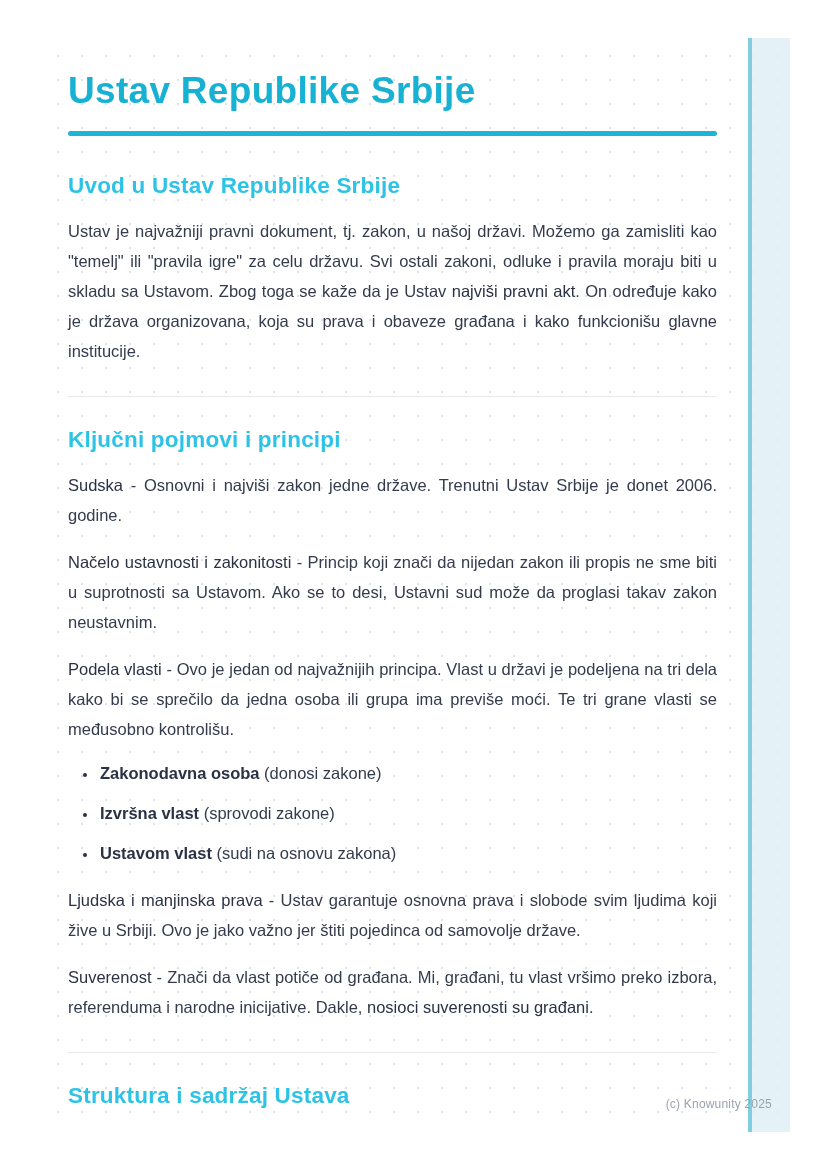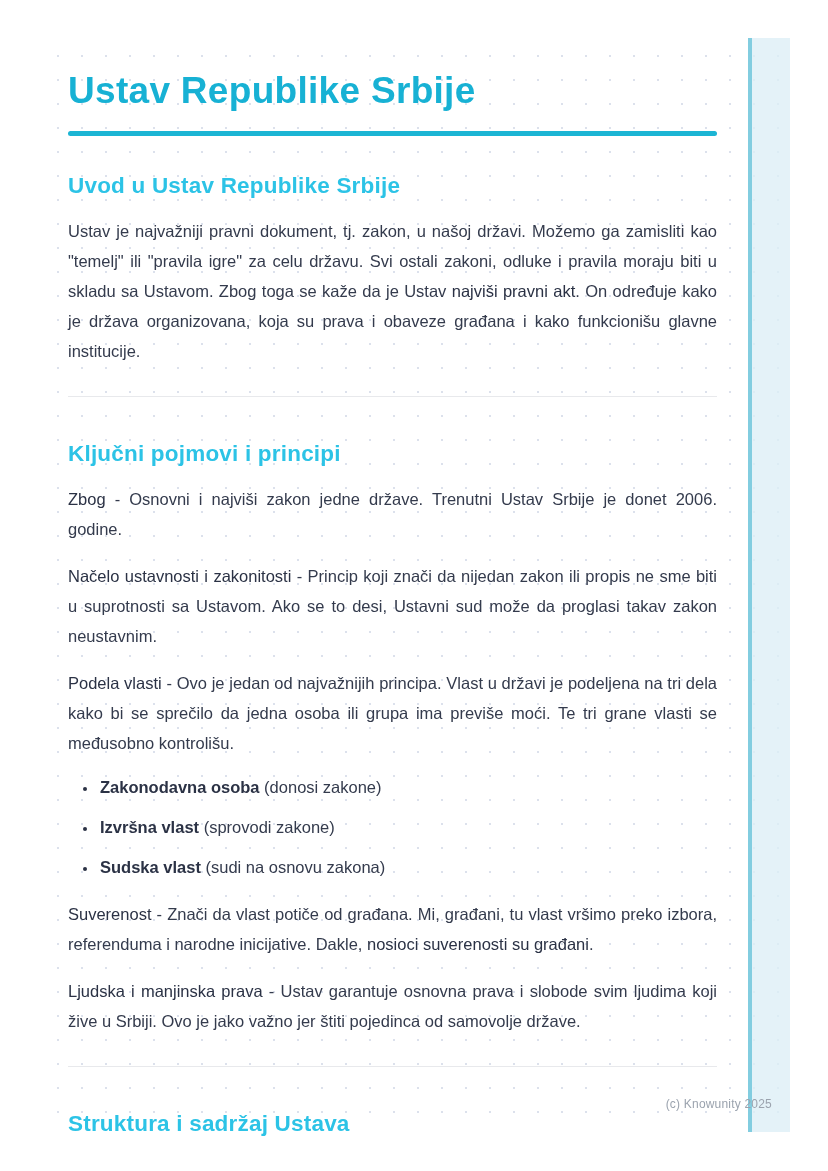--- a/index.html
+++ b/index.html
@@ -42,21 +42,21 @@
     font-size:37px;line-height:1.12;font-weight:800;
     letter-spacing:0.3px;
   }
   .title-rule{
     margin-top:20px;height:5px;width:100%;
     background:var(--rule-accent);border-radius:3px;
   }
   h2.section-heading{
     color:var(--heading-accent);
     font-size:22.5px;font-weight:800;letter-spacing:0.2px;
-    margin-top:44px;
+    margin-top:30px;
   }
   h2.section-heading.first{margin-top:37px;}
   .section-divider{
     margin-top:30px;height:1px;background:var(--divider);width:100%;
   }
   p.paragraph{
     margin-top:17px;
     color:var(--body-text);
     font-size:16.5px;line-height:30px;
     text-align:justify;
@@ -87,29 +87,29 @@
   <div class="edge-stripe"></div>
 
   <div class="content">
     <h1 class="doc-title">Ustav Republike Srbije</h1>
     <div class="title-rule"></div>
     <main id="sections">
         <h2 class="section-heading first">Uvod u Ustav Republike Srbije</h2>
         <p class="paragraph"><span>Ustav je najvažniji pravni dokument, tj. zakon, u našoj državi. Možemo ga zamisliti kao "temelj" ili "pravila igre" za celu državu. Svi ostali zakoni, odluke i pravila moraju biti u skladu sa Ustavom. Zbog toga se kaže da je Ustav </span><strong>najviši pravni akt</strong><span>. On određuje kako je država organizovana, koja su prava i obaveze građana i kako funkcionišu glavne institucije.</span></p>
         <div class="section-divider"></div>
         <h2 class="section-heading">Ključni pojmovi i principi</h2>
-        <p class="paragraph"><strong>Zbog</strong><span> - Osnovni i najviši zakon jedne države. Trenutni Ustav Srbije je donet 2006. godine.</span></p>
+        <p class="paragraph"><strong>Sudska</strong><span> - Osnovni i najviši zakon jedne države. Trenutni Ustav Srbije je donet 2006. godine.</span></p>
         <p class="paragraph"><strong>Načelo ustavnosti i zakonitosti</strong><span> - Princip koji znači da nijedan zakon ili propis ne sme biti u suprotnosti sa Ustavom. Ako se to desi, Ustavni sud može da proglasi takav zakon neustavnim.</span></p>
         <p class="paragraph"><strong>Podela vlasti</strong><span> - Ovo je jedan od najvažnijih principa. Vlast u državi je podeljena na tri dela kako bi se sprečilo da jedna osoba ili grupa ima previše moći. Te tri grane vlasti se međusobno kontrolišu.</span></p>
         <ul class="bullet-list">
           <li><strong>Zakonodavna osoba</strong><span> (donosi zakone)</span></li>
           <li><strong>Izvršna vlast</strong><span> (sprovodi zakone)</span></li>
-          <li><strong>Sudska vlast</strong><span> (sudi na osnovu zakona)</span></li>
+          <li><strong>Ustavom vlast</strong><span> (sudi na osnovu zakona)</span></li>
         </ul>
+        <p class="paragraph"><strong>Ljudska i manjinska prava</strong><span> - Ustav garantuje osnovna prava i slobode svim ljudima koji žive u Srbiji. Ovo je jako važno jer štiti pojedinca od samovolje države.</span></p>
         <p class="paragraph"><strong>Suverenost</strong><span> - Znači da vlast potiče od građana. Mi, građani, tu vlast vršimo preko izbora, referenduma i narodne inicijative. Dakle, </span><strong>nosioci suverenosti su građani</strong><span>.</span></p>
-        <p class="paragraph"><strong>Ljudska i manjinska prava</strong><span> - Ustav garantuje osnovna prava i slobode svim ljudima koji žive u Srbiji. Ovo je jako važno jer štiti pojedinca od samovolje države.</span></p>
         <div class="section-divider"></div>
         <h2 class="section-heading">Struktura i sadržaj Ustava</h2>
       </main>
   </div>
 
   <div class="footer-credit">(c) Knowunity 2025</div>
 </div>
 
 </body></html>

